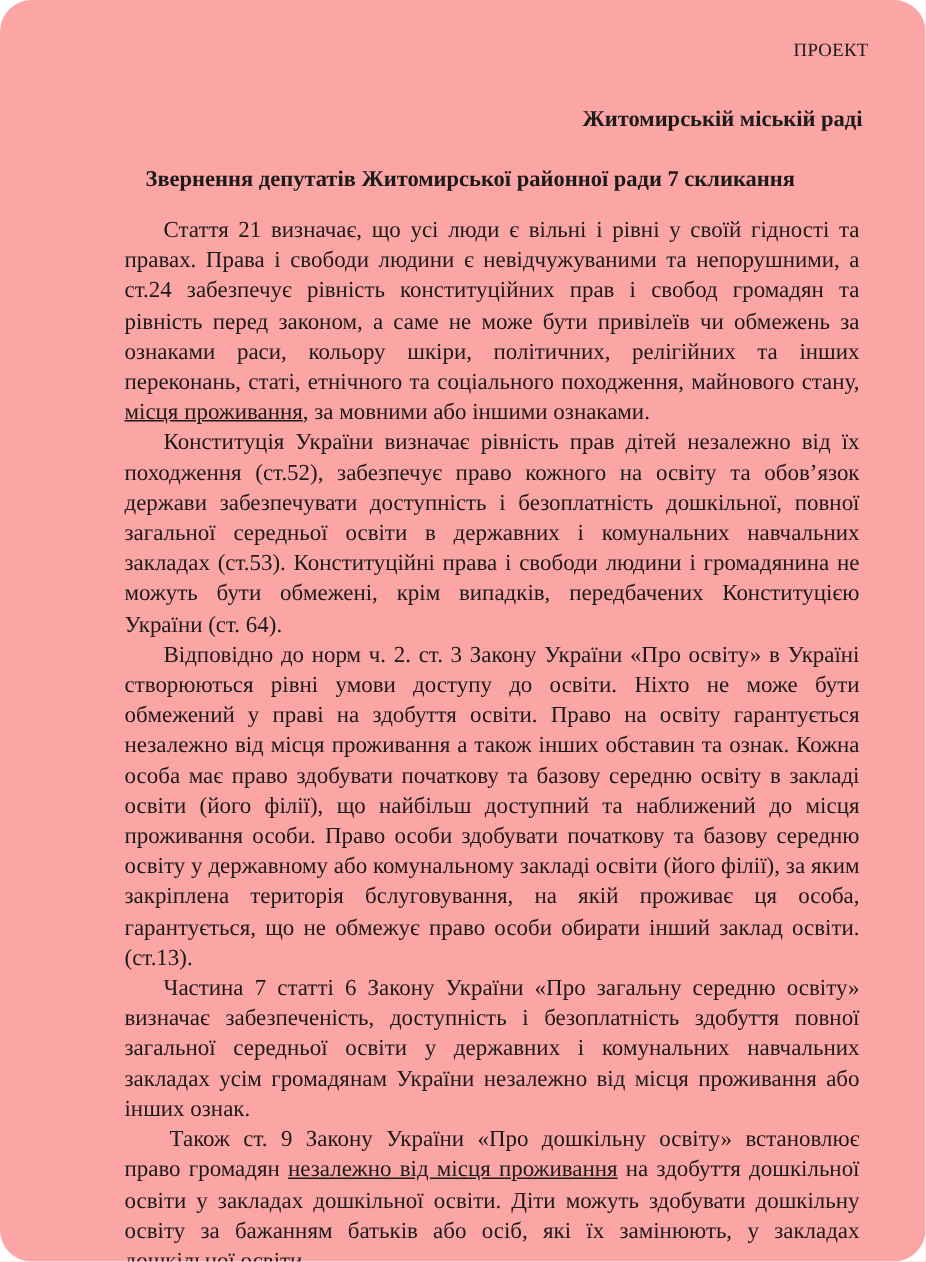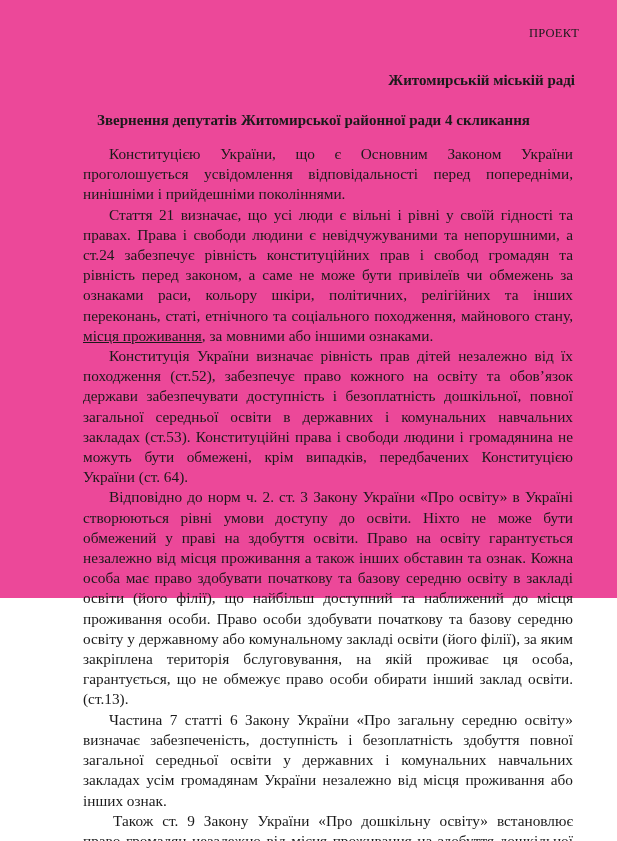--- a/index.html
+++ b/index.html
@@ -1,41 +1,38 @@
 <!DOCTYPE html>
 <html><head>
   <meta charset="utf-8">
   <style>
     html, body { margin: 0; padding: 0; background: #ffffff; }
     body { width: 617px; height: 841px; overflow: hidden; position: relative;
            font-family: "Liberation Serif", "DejaVu Serif", serif; color: #1a1a1a; }
-    .page { position: absolute; left: 0; top: 0; width: 617px; height: 598px; background: #ec4899; }
+    .page { position: absolute; left: 0; top: 0; width: 617px; height: 841px; background: #fca5a5; border-radius: 21px; }
     .stamp { position: absolute; top: 26px; right: 38px; font-size: 12.5px; letter-spacing: 0.2px; }
     .addressee { position: absolute; top: 72px; left: 0; width: 547px; text-align: right;
                  font-weight: bold; font-size: 15px; margin-left: 28px; }
     .title { position: absolute; top: 112px; left: 0; width: 617px; text-align: center;
              font-weight: bold; font-size: 15px; padding-left: 10px; box-sizing: border-box; }
     .body { position: absolute; top: 144px; left: 83px; width: 490px; font-size: 15.3px;
             line-height: 20.2px; text-align: justify; }
     .body p { margin: 0; text-indent: 26px; }
     .body p.ind2 { text-indent: 30px; }
     .u { text-decoration: underline; }
   </style>
 </head>
 <body>
 
 <div class="page">
   <div class="stamp">ПРОЕКТ</div>
   <div class="addressee">Житомирській міській раді</div>
-  <div class="title">Звернення депутатів Житомирської районної ради 4 скликання</div>
+  <div class="title">Звернення депутатів Житомирської районної ради 7 скликання</div>
 
   <div class="body">
-    <p>
-      <span>Конституцією України, що є Основним Законом України проголошується усвідомлення відповідальності перед попередніми, нинішніми і прийдешніми поколіннями.</span>
-    </p>
     <p>
       <span>Стаття 21 визначає, що усі люди є вільні і рівні у своїй гідності та правах. Права і свободи людини є невідчужуваними та непорушними, а ст.24 забезпечує рівність конституційних прав і свобод  громадян та рівність перед законом, а саме не може бути привілеїв чи обмежень за ознаками раси, кольору шкіри, політичних, релігійних та інших переконань, статі, етнічного та соціального походження, майнового стану, </span><span class="u">місця проживання</span><span>, за мовними або іншими ознаками.</span>
     </p>
     <p>
       <span>Конституція України визначає рівність прав дітей незалежно від їх походження (ст.52), забезпечує право кожного на освіту та обов’язок держави забезпечувати доступність і безоплатність дошкільної, повної загальної середньої освіти в державних і комунальних навчальних закладах (ст.53). Конституційні права і свободи людини і громадянина не можуть бути обмежені, крім випадків, передбачених Конституцією України (ст. 64).</span>
     </p>
     <p>
       <span>Відповідно до норм ч. 2. ст. 3 Закону України «Про освіту» в Україні створюються рівні умови доступу до освіти. Ніхто не може бути обмежений у праві на здобуття освіти. Право на освіту гарантується незалежно від місця проживання а також інших обставин та ознак. Кожна особа має право здобувати початкову та базову середню освіту в закладі освіти (його філії), що найбільш доступний та наближений до місця проживання особи. Право особи здобувати початкову та базову середню освіту у державному або комунальному закладі освіти (його філії), за яким закріплена територія бслуговування, на якій проживає ця особа, гарантується, що не обмежує право особи обирати інший заклад освіти. (ст.13).</span>
     </p>
     <p>

